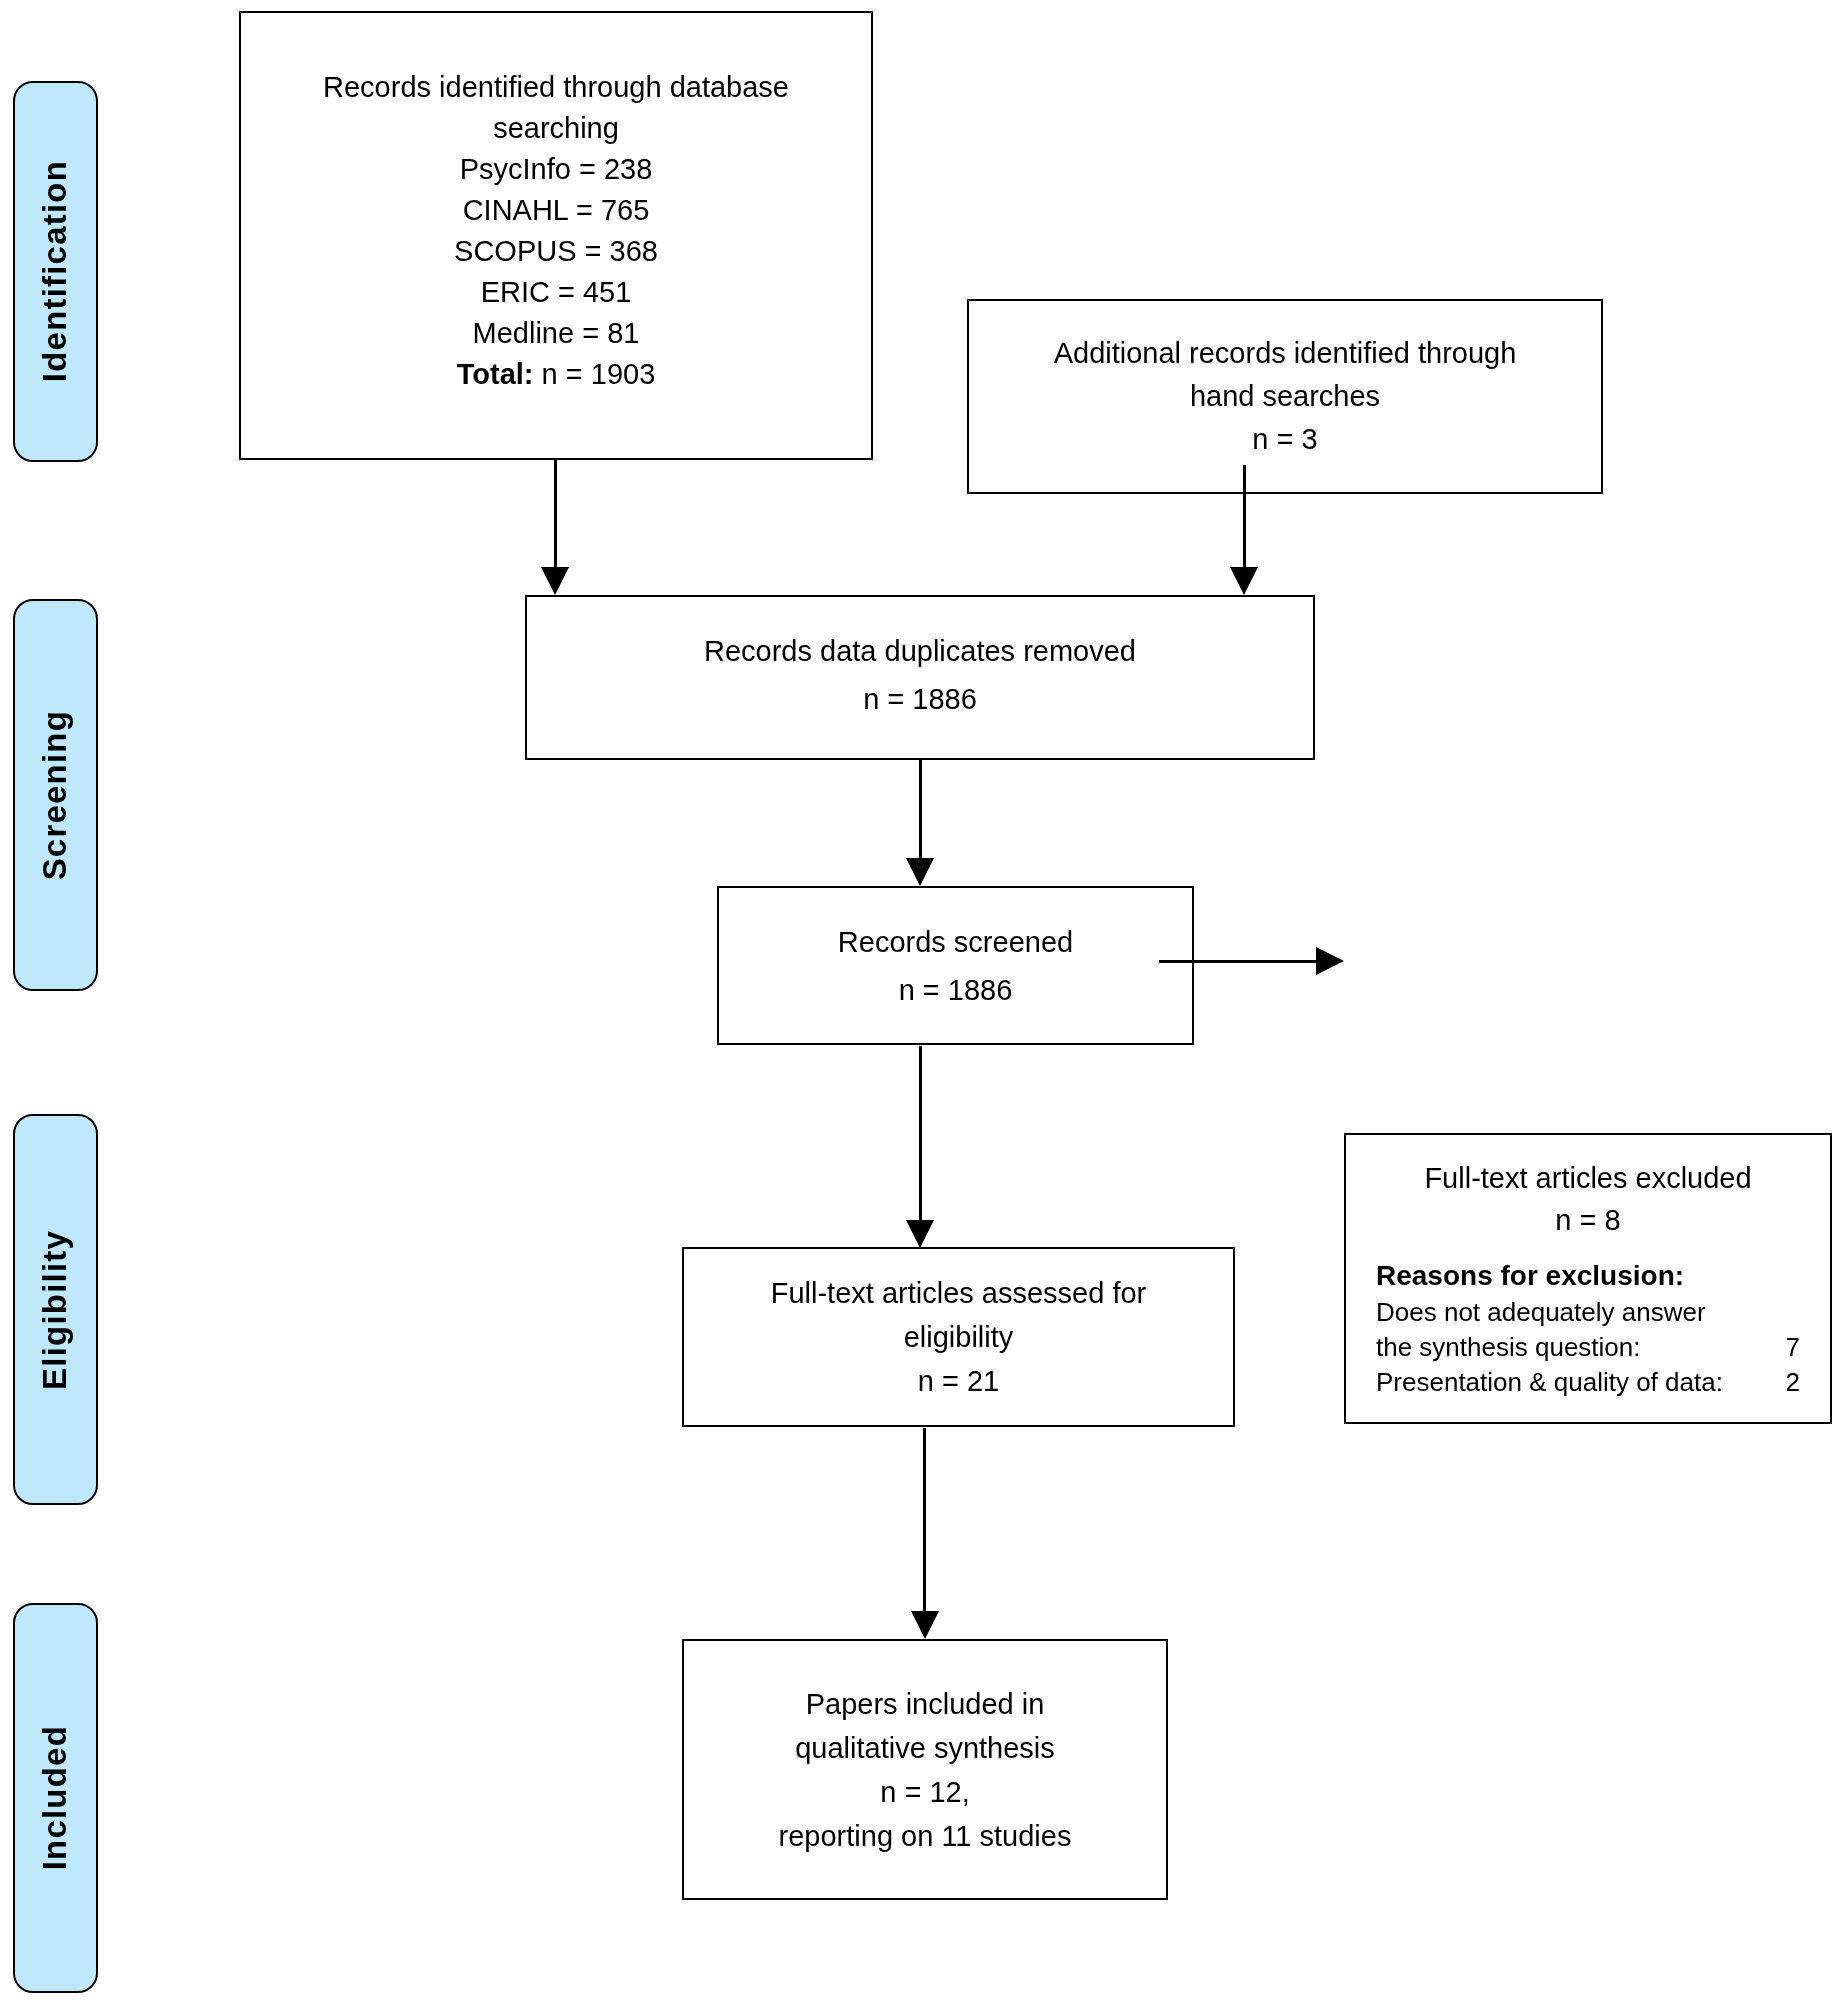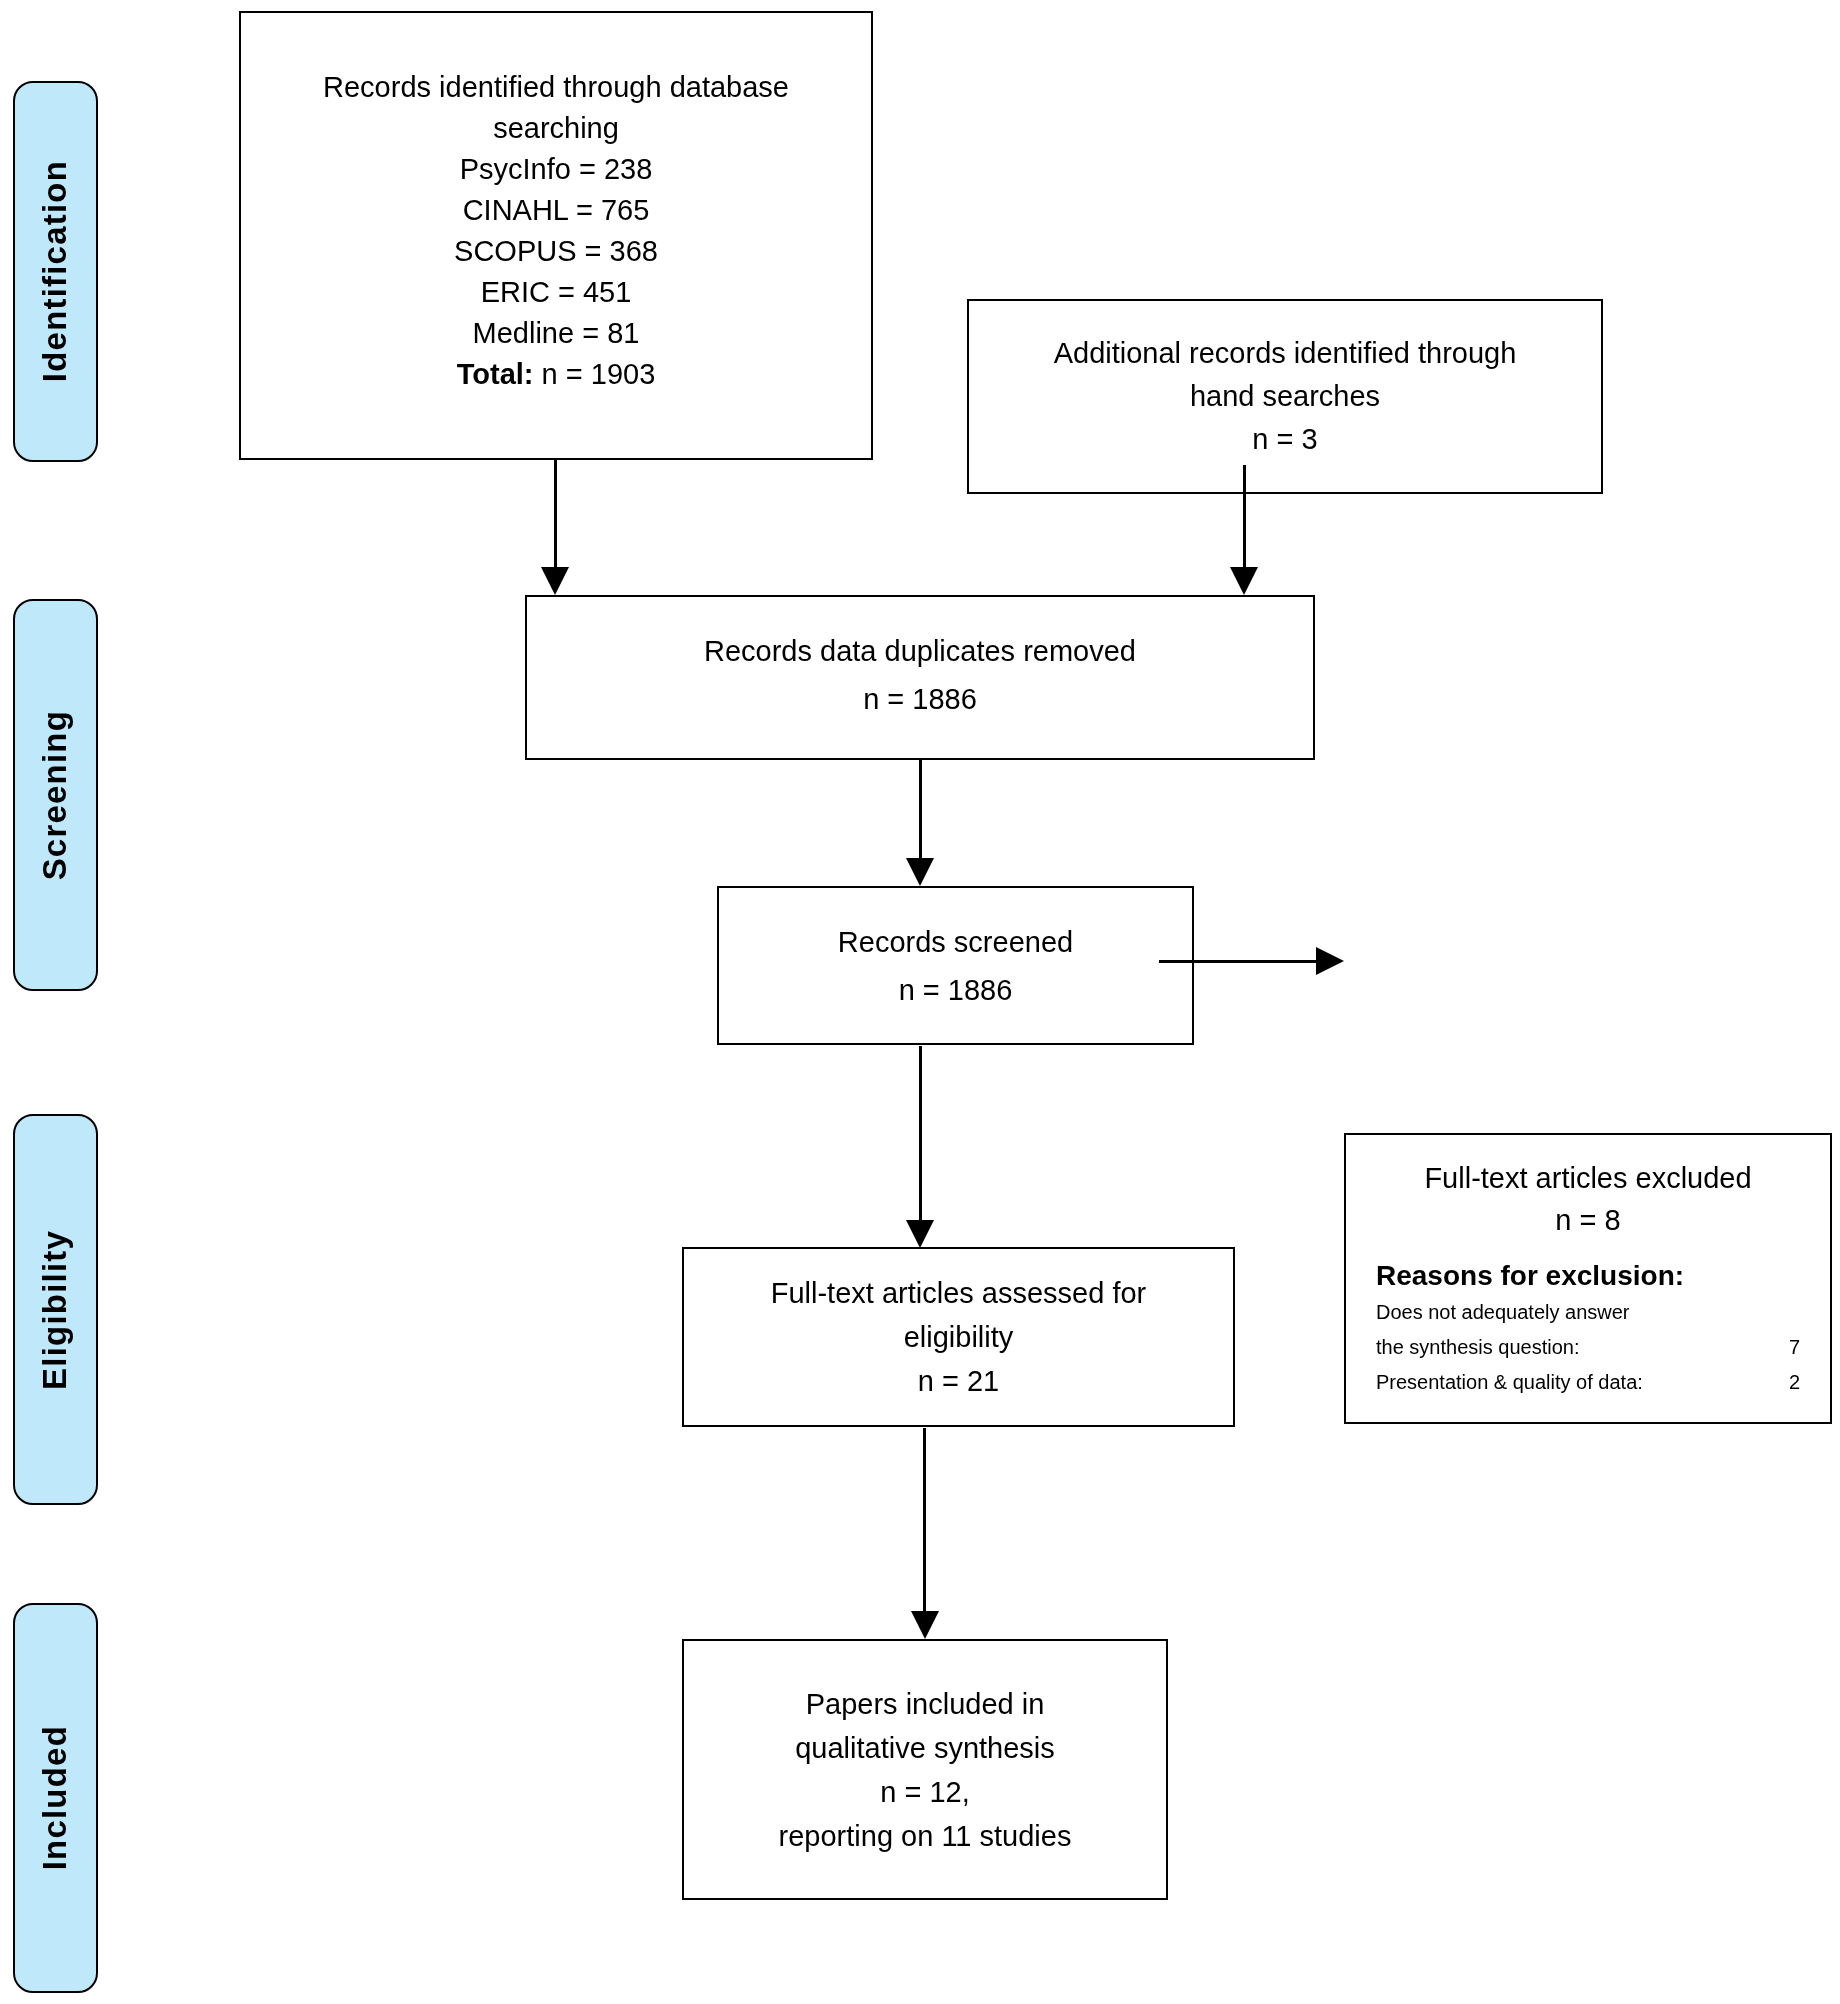--- a/index.html
+++ b/index.html
@@ -105,21 +105,21 @@
     text-align: left;
     font-weight: bold;
     font-size: 28px;
     line-height: 38px;
     margin-top: 16px;
   }
   #box-fulltext-excluded .reason-row {
     display: flex;
     justify-content: space-between;
     text-align: left;
-    font-size: 20px;
+    font-size: 26px;
     line-height: 35px;
   }
   .bold { font-weight: bold; }
 
   
   .vline {
     position: absolute;
     width: 2.9px;
     background: #000000;
   }

